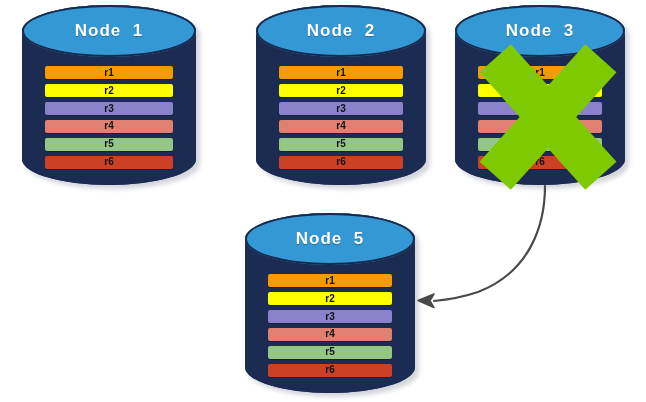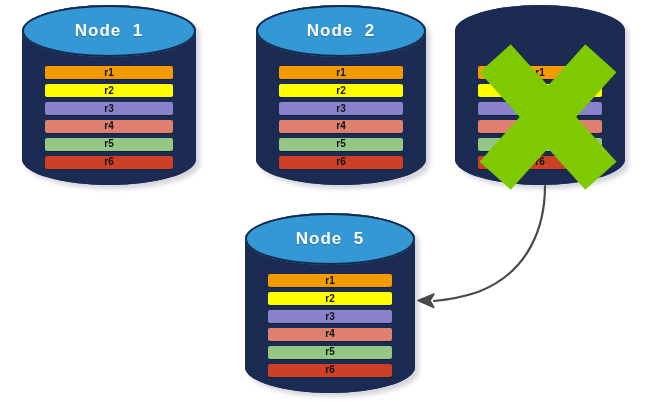--- a/index.html
+++ b/index.html
@@ -151,20 +151,23 @@
       <div class="record" style="background:#8b82cc;">r3</div>
       <div class="record" style="background:#e08070;">r4</div>
       <div class="record" style="background:#94c783;">r5</div>
       <div class="record" style="background:#cc4126;">r6</div>
     </div>
   </div>
 
   <div class="node" style="left:455px; top:5px; width:170px; height:180px;">
     <div class="node-shadow"></div>
     <div class="cyl-body"></div>
+    <div class="cyl-top">
+      <div class="cyl-top-label">Node  3</div>
+    </div>
     <div class="records">
       <div class="record" style="background:#f59b00;">r1</div>
       <div class="record" style="background:#ffff00;">r2</div>
       <div class="record" style="background:#8b82cc;">r3</div>
       <div class="record" style="background:#e08070;">r4</div>
       <div class="record" style="background:#94c783;">r5</div>
       <div class="record" style="background:#cc4126;">r6</div>
     </div>
   </div>
 

